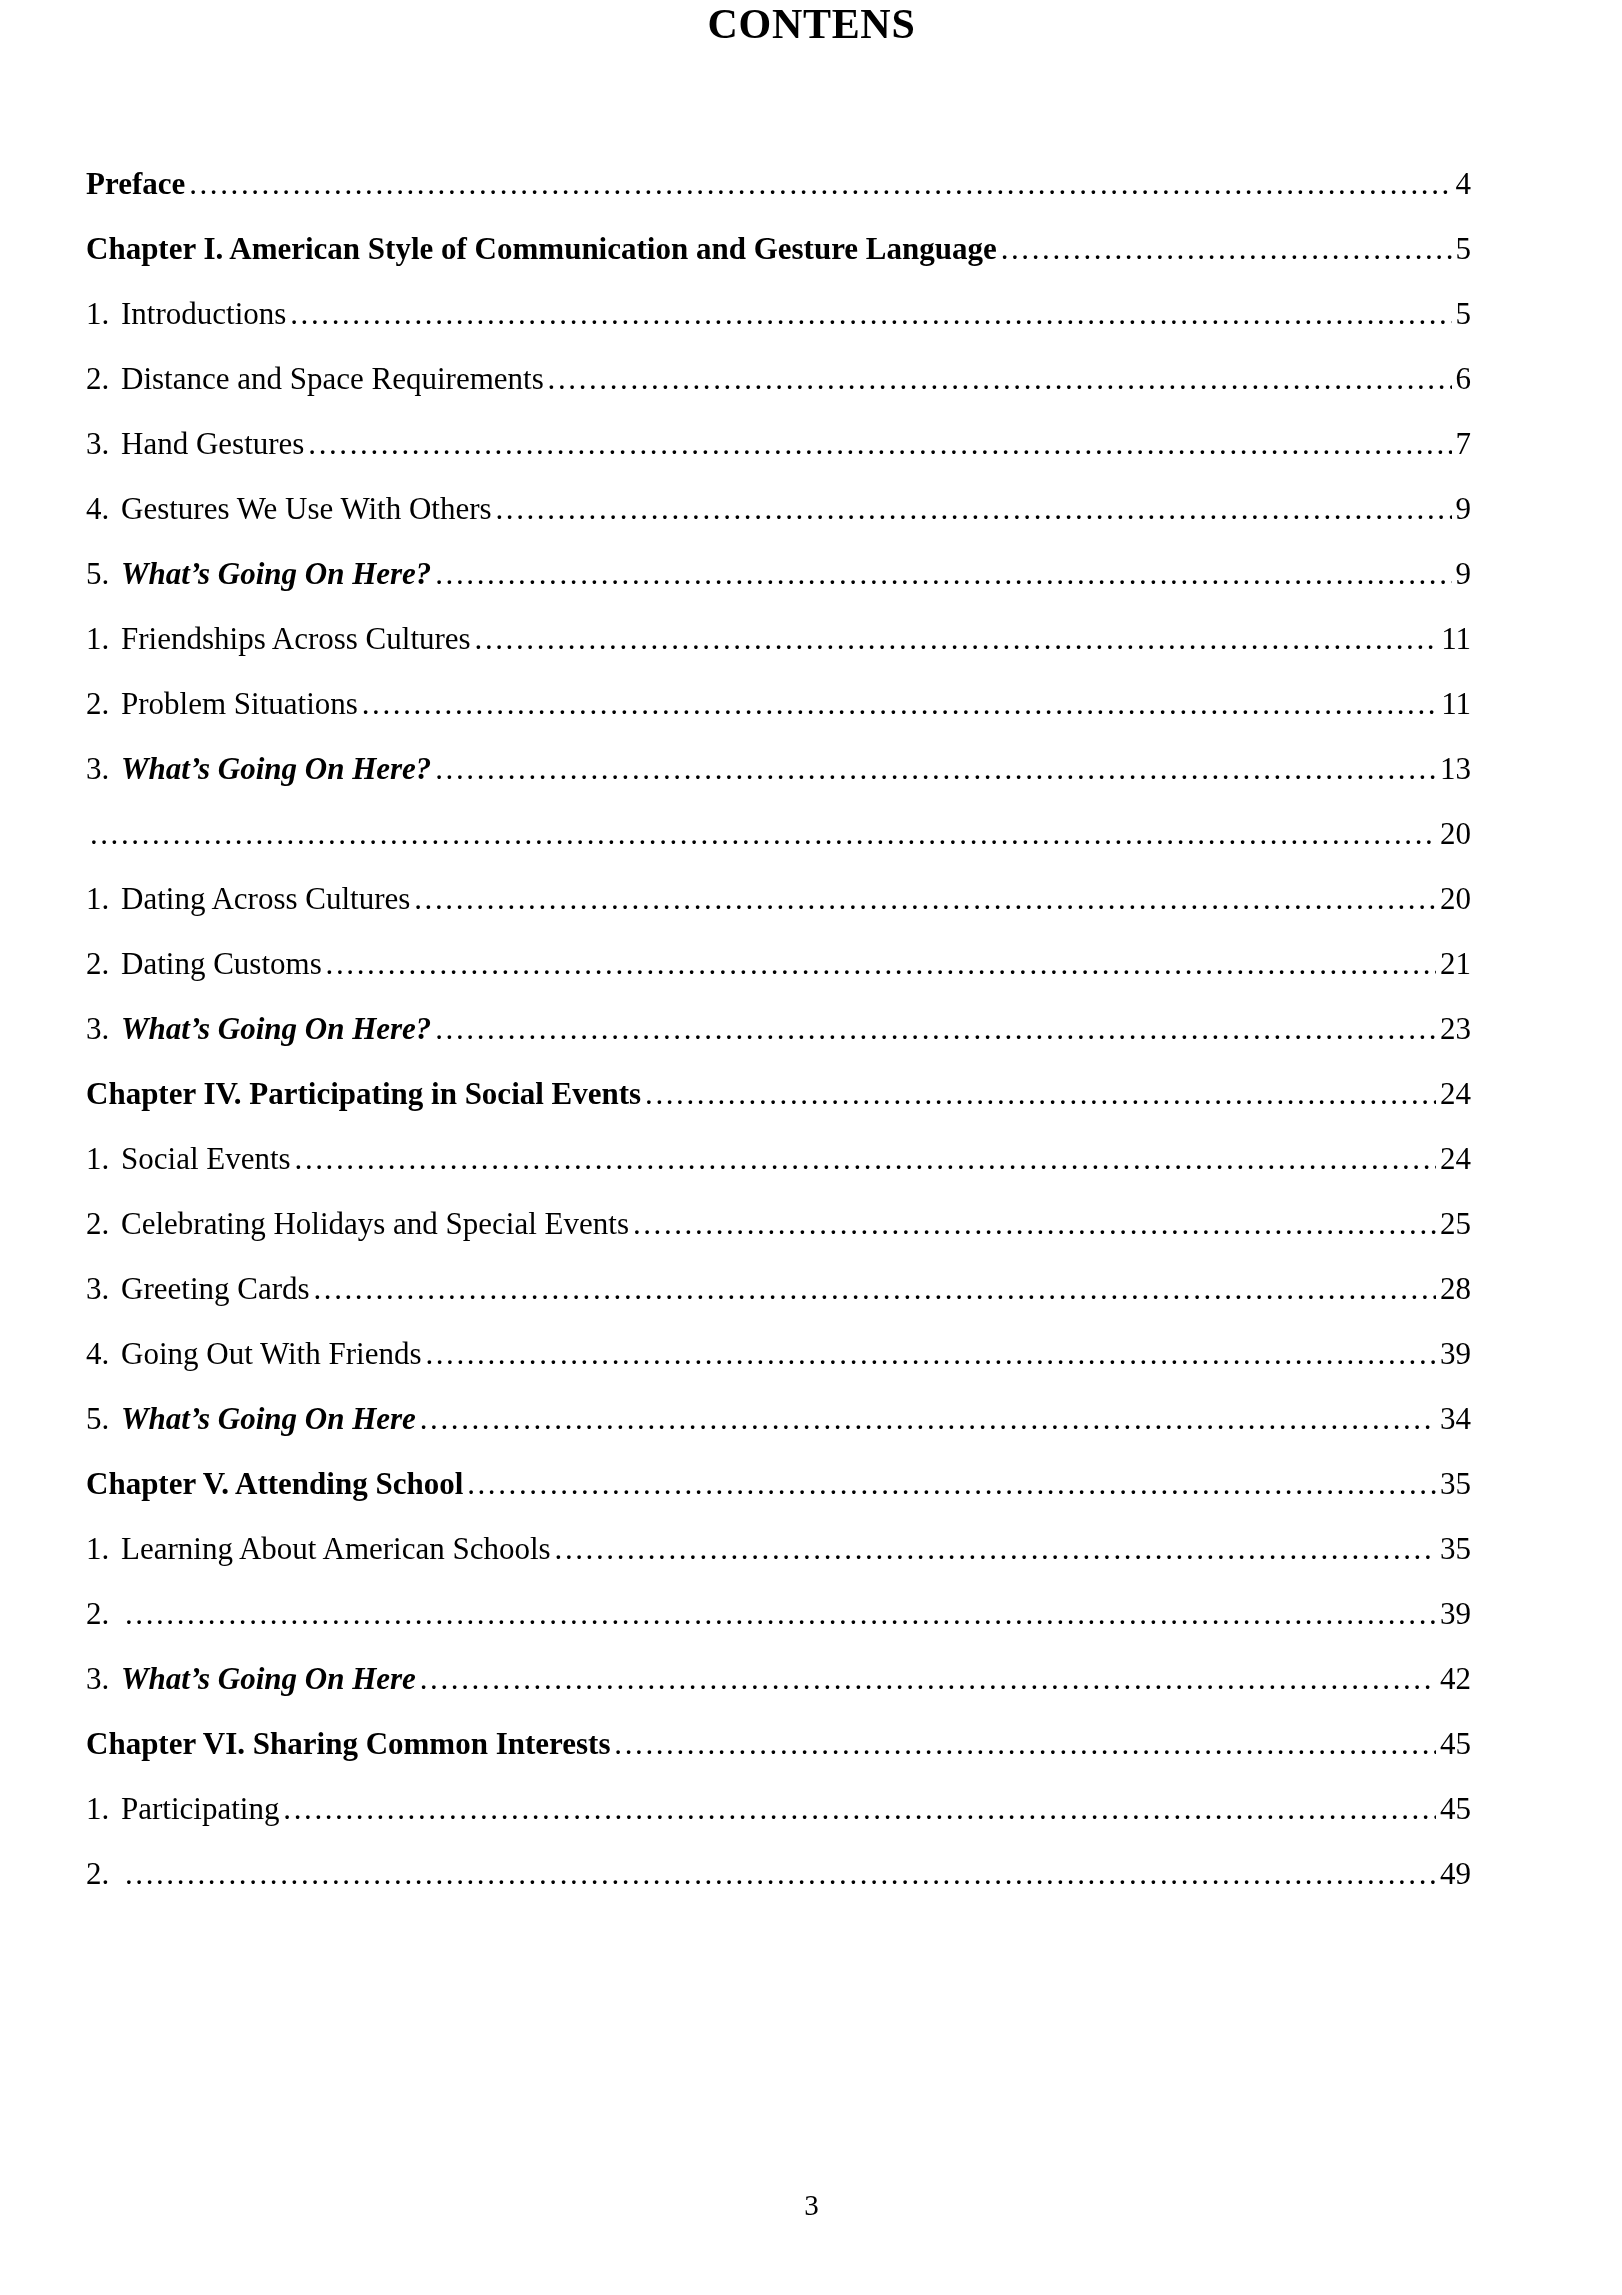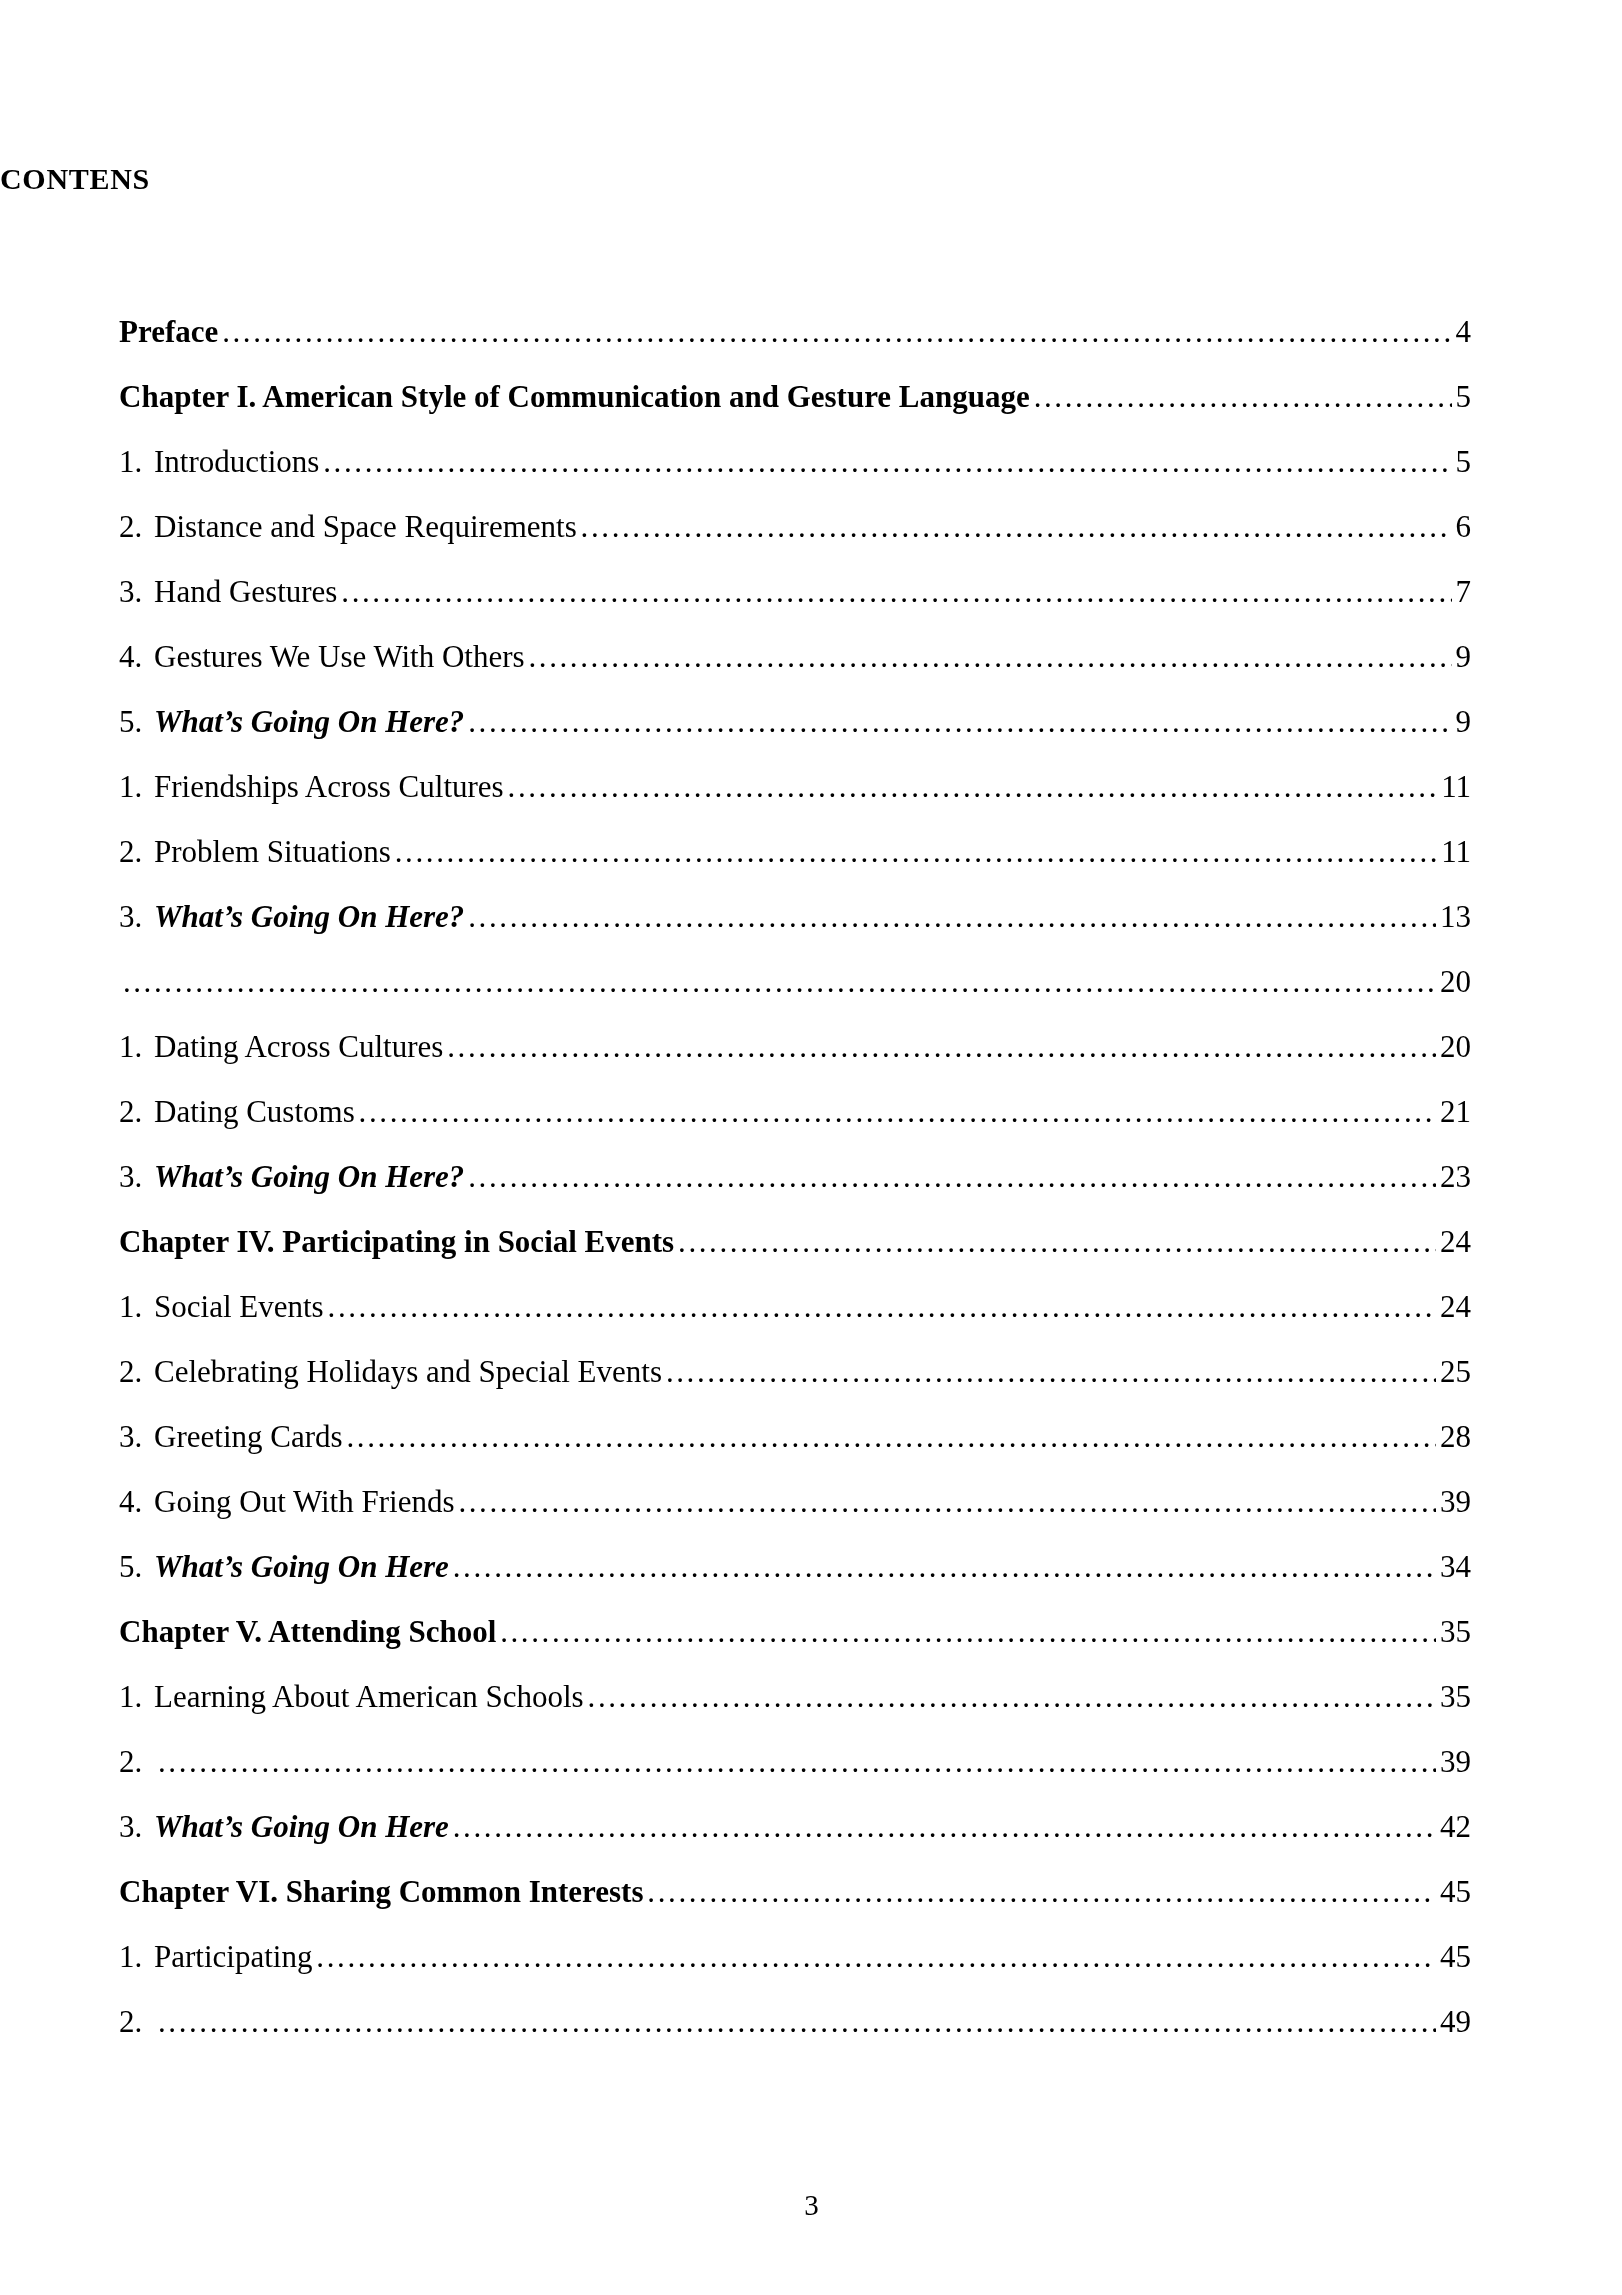--- a/index.html
+++ b/index.html
@@ -10,27 +10,27 @@
     width: 1623px;
     height: 2295px;
     background: #ffffff;
     color: #000000;
     font-family: "Liberation Serif", serif;
     position: relative;
     overflow: hidden;
   }
   .title {
     margin: 0;
-    padding-top: 162px;
-    font-size: 30px;
+    text-align: center;
+    font-size: 42px;
     font-weight: bold;
     letter-spacing: 0.7px;
   }
   .entries {
-    margin: 103px 152px 0 119px;
+    margin: 103px 152px 0 86px;
   }
   .entry {
     display: flex;
     align-items: baseline;
     font-size: 31px;
     line-height: 65px;
     white-space: nowrap;
   }
   .entry .prefix {
     margin-right: 11.8px;

